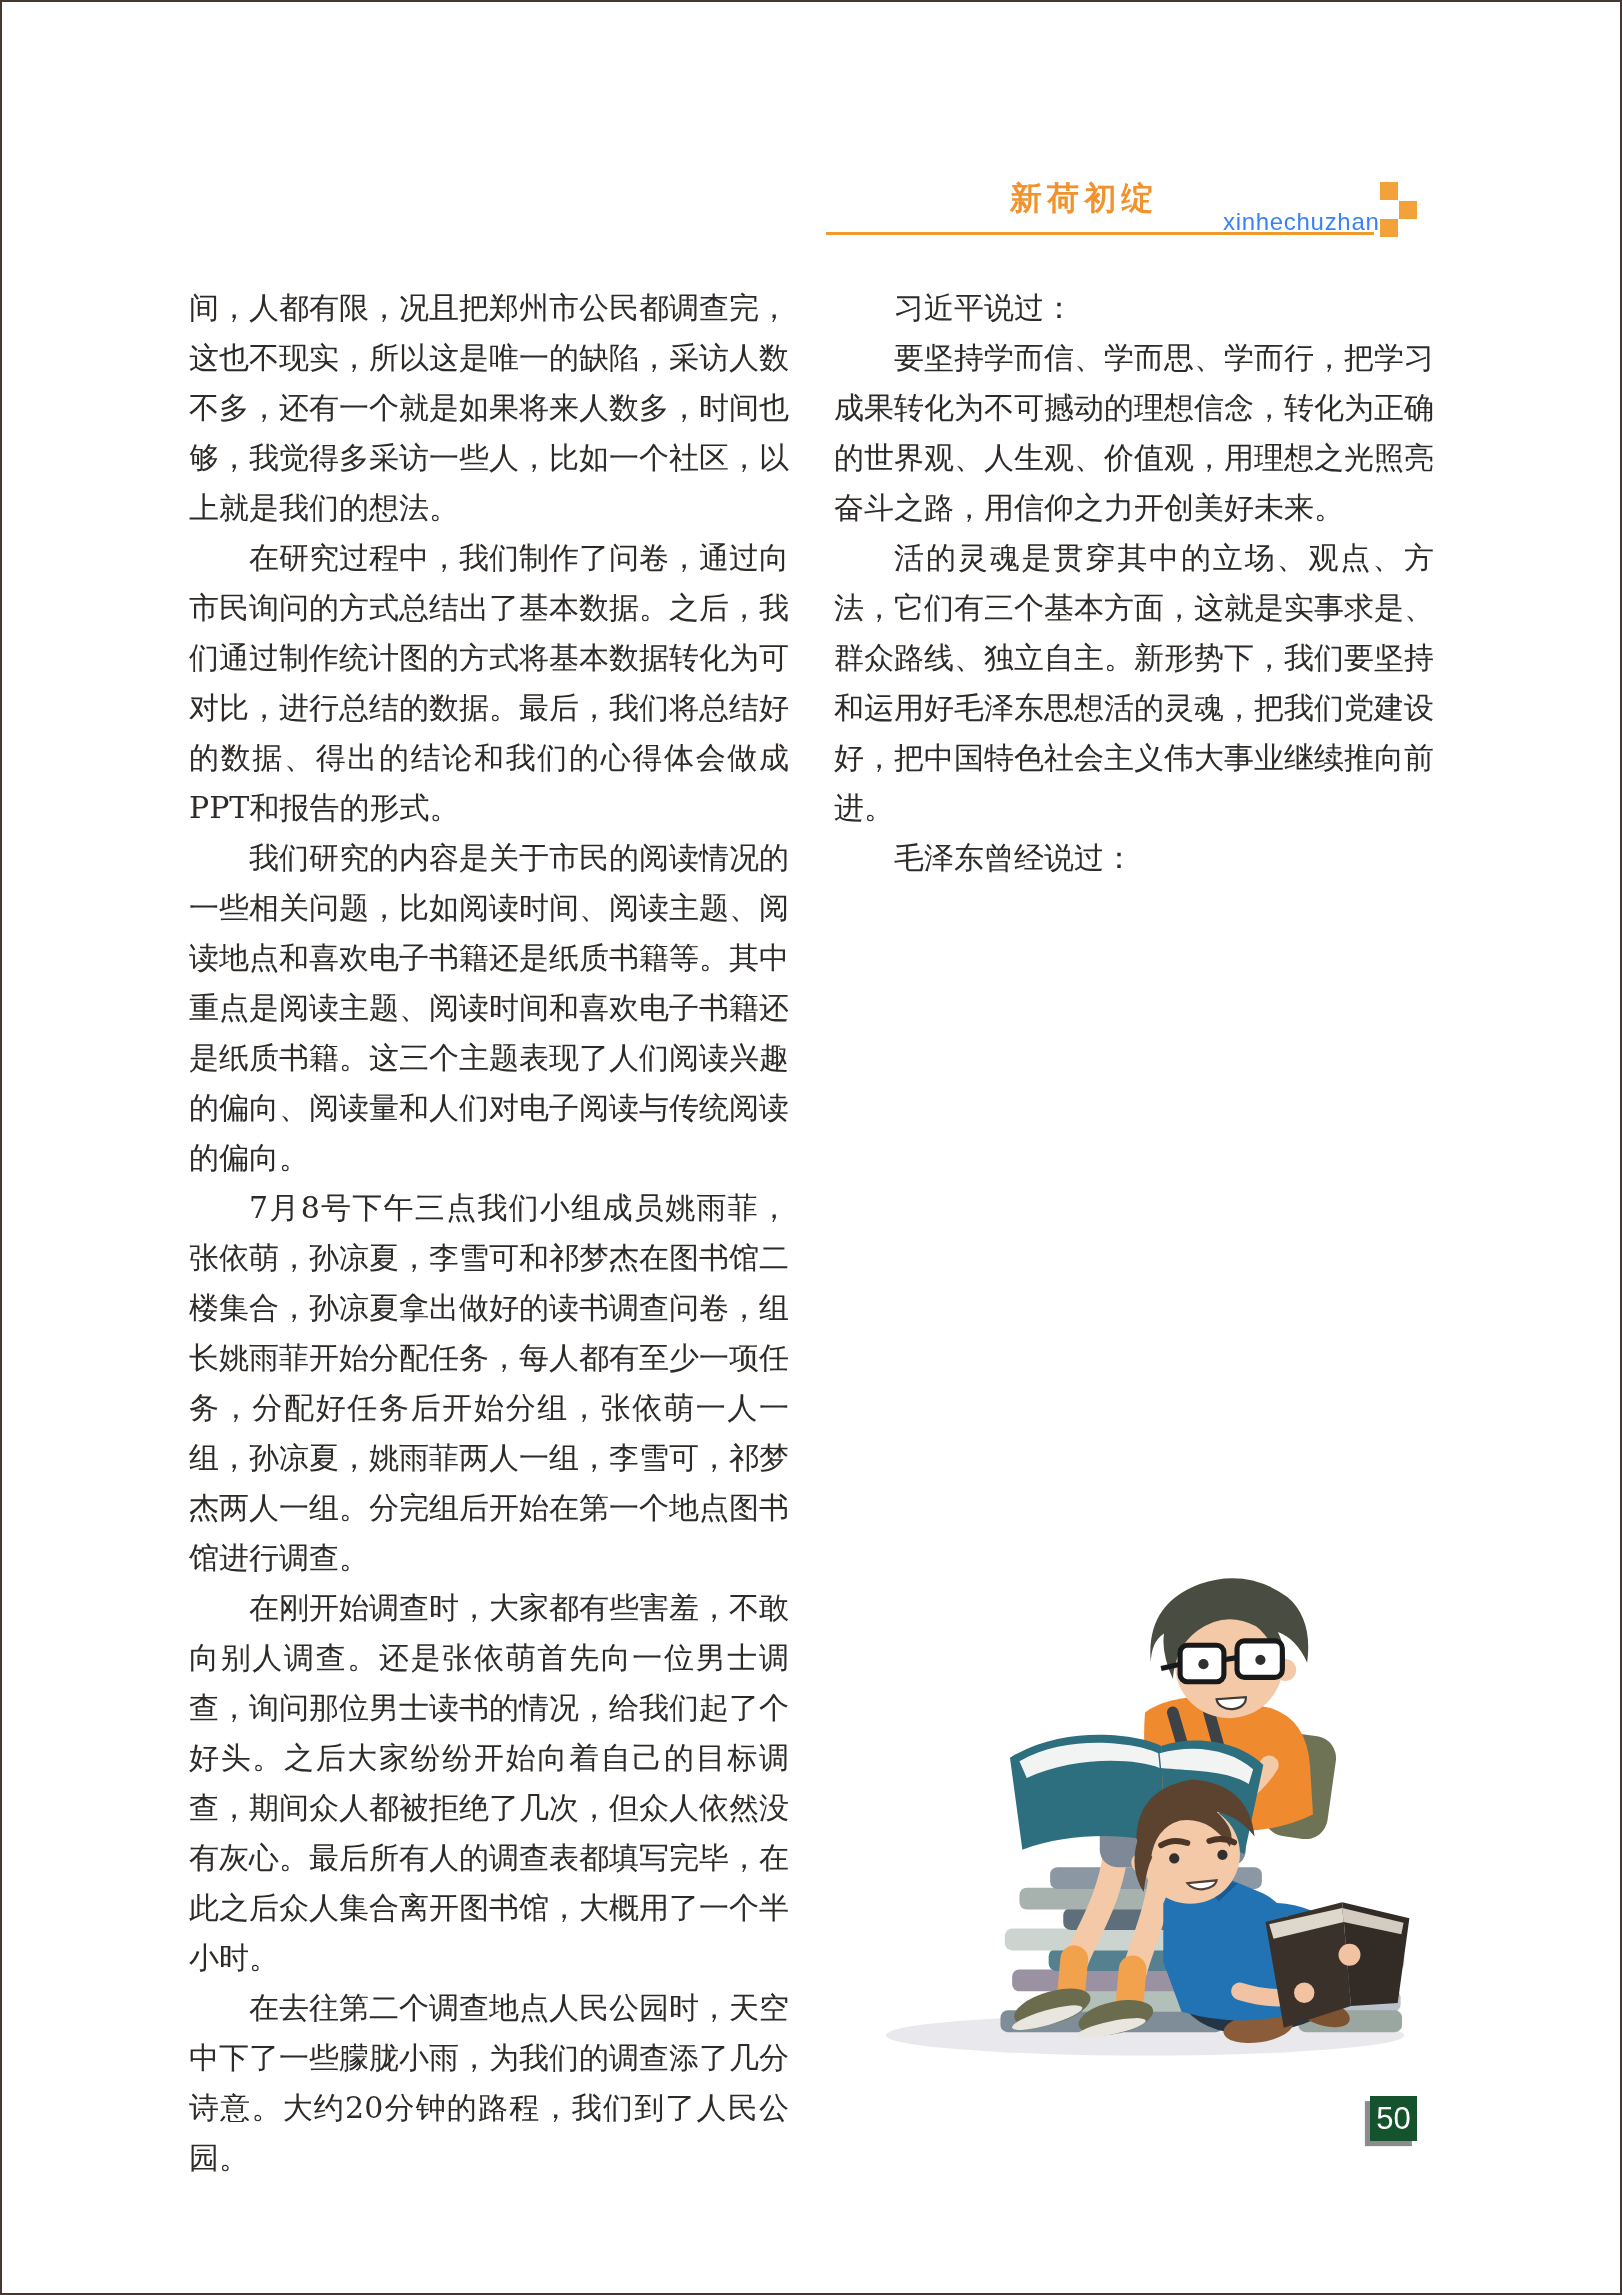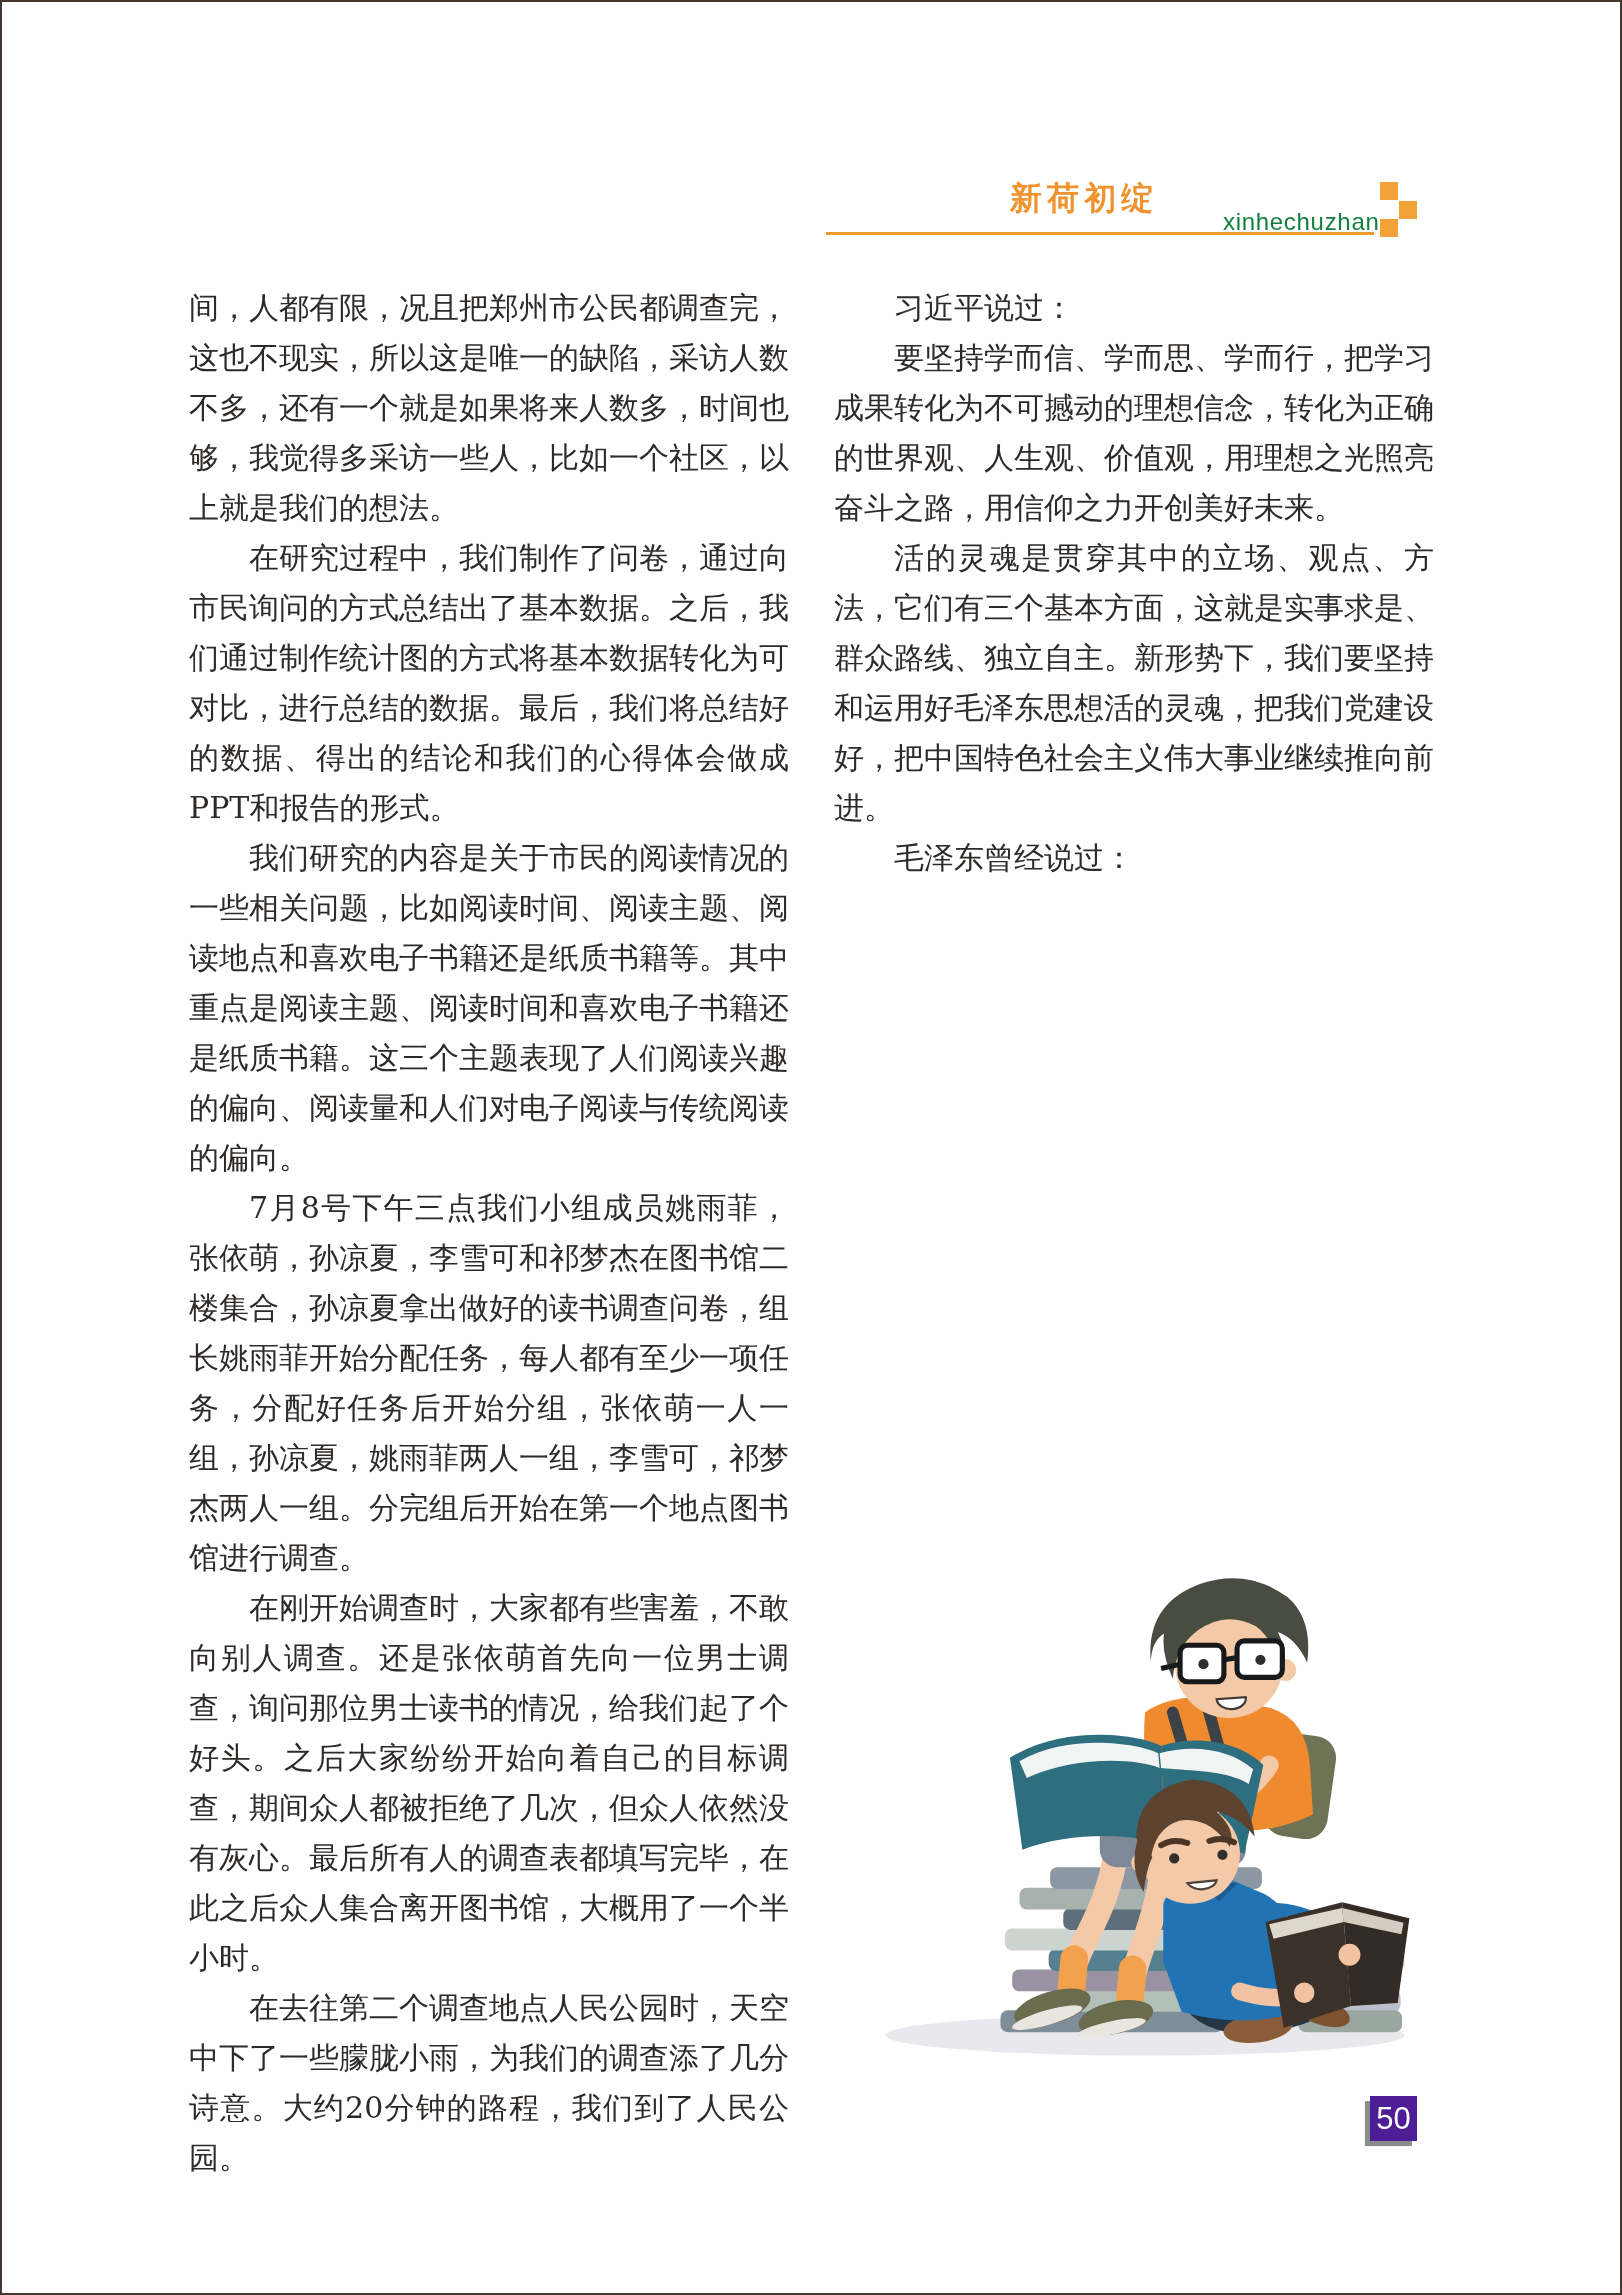--- a/index.html
+++ b/index.html
@@ -16,21 +16,21 @@
   
   .logo-cn{
     position:absolute;left:1008px;top:175px;
     font-size:32px;font-weight:bold;letter-spacing:5.1px;
     color:#f0922d;font-family:"DejaVu Serif", serif;
     white-space:nowrap;
   }
   .logo-py{
     position:absolute;left:1221px;top:206px;
     font-size:24px;letter-spacing:0.7px;
-    color:#15803d;font-family:"Liberation Sans", sans-serif;
+    color:#3b82f6;font-family:"Liberation Sans", sans-serif;
     white-space:nowrap;
   }
   .header-rule{
     position:absolute;left:824px;top:230px;
     width:548px;height:2.9px;background:#ef9a2c;
   }
   .sq{position:absolute;width:18px;height:18px;background:#f3a23a;}
   .sq1{left:1378px;top:180px;}
   .sq2{left:1397px;top:199px;}
   .sq3{left:1378px;top:217px;}
@@ -43,21 +43,21 @@
   .col p{margin:0;text-indent:2em;}
   .col p.cont{text-indent:0;}
   .col-left{left:187px;}
   .col-right{left:832px;}
   
   .illus{position:absolute;left:829px;top:1522px;width:650px;height:544px;}
   
   .pagenum{
     position:absolute;left:1368px;top:2094px;
     width:47px;height:45px;
-    background:#4c1d95;
+    background:#14532d;
     box-shadow:-5.1px 5.1px 0 #8b8b8b;
     color:#ffffff;
     font-family:"Liberation Sans", sans-serif;
     font-size:31px;
     display:flex;align-items:center;justify-content:center;
   }
 </style>
 </head>
 <body>
 

